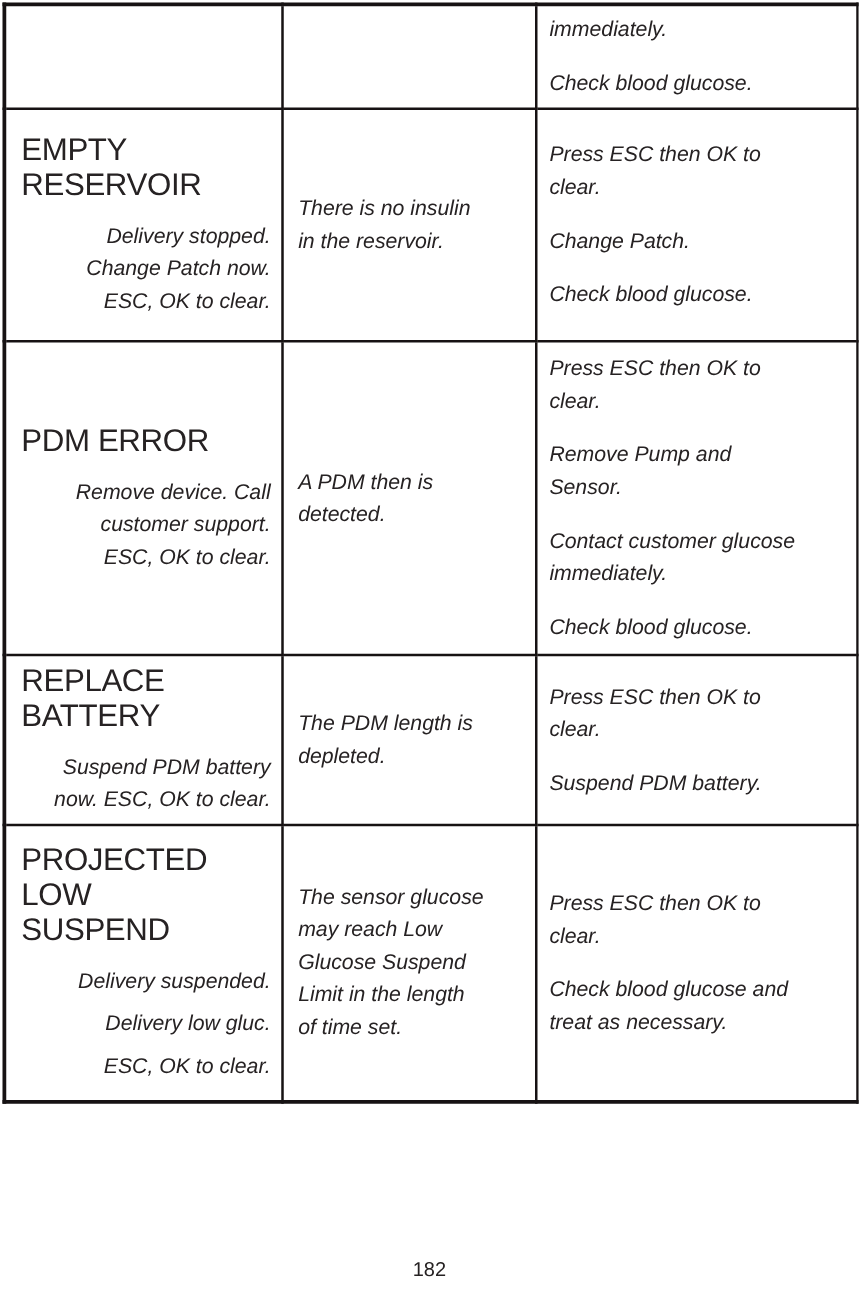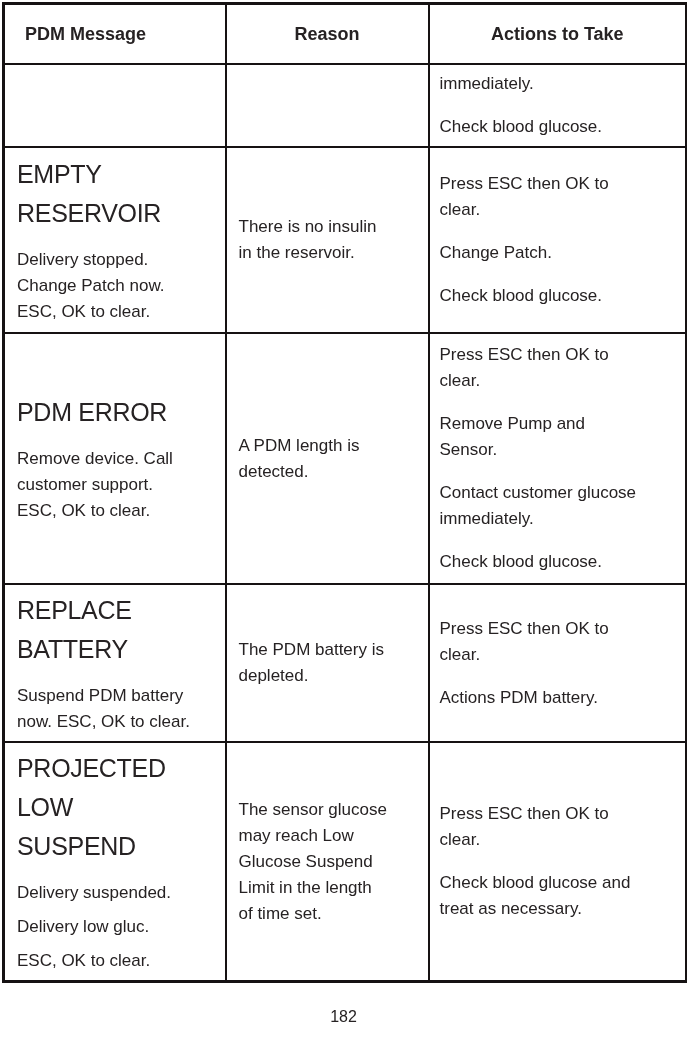--- a/index.html
+++ b/index.html
@@ -44,35 +44,36 @@
   }
   
   tr.r0 { height: 81px; }
   tr.r1 { height: 186px; }
   tr.r2 { height: 251px; }
   tr.r3 { height: 117px; }
   tr.r4 { height: 221px; }
 
   .msg-title {
     font-size: 25px;
-    line-height: 39px;
+    line-height: 28px;
     letter-spacing: -0.3px;
     white-space: pre-line;
     margin: 0 0 14px 0;
   }
   .msg-body, .reason-text, .action-p, .msg-p {
     font-size: 17px;
     line-height: 26px;
     white-space: pre-line;
-  }
-  .msg-body { margin: 0; }
+    font-style: italic;
+  }
+  .msg-body { margin: 0; text-align: right; }
   .reason-text { margin: 0; }
   .action-p { margin: 0 0 17px 0; }
   .action-p:last-child { margin-bottom: 0; }
-  .msg-p { margin: 0 0 8px 0; }
+  .msg-p { margin: 0 0 8px 0; text-align: right; }
   .msg-p:last-child { margin-bottom: 0; }
   .msg-title:empty, .msg-body:empty, .reason-text:empty, .action-p:empty { display: none; }
 
   td.actions-cell { padding-left: 10px; padding-right: 6px; }
   td.reason-cell { padding-right: 20px; }
 
   .page-number {
     position: absolute;
     left: 0;
     top: 1004px;
@@ -88,25 +89,20 @@
 <div class="page">
 
   <table class="alarm-table">
     <colgroup>
       <col style="width:222px">
       <col style="width:203px">
       <col style="width:258px">
     </colgroup>
 
     <tbody>
-        <tr>
-      <th class="first">PDM Message</th>
-      <th>Reason</th>
-      <th>Actions to Take</th>
-    </tr>
 
     <tr class="r0">
       <td class="msg-cell">
         
         
       </td>
       <td class="reason-cell">
         
       </td>
       <td class="actions-cell">
@@ -136,21 +132,21 @@
     </tr>
 
     <tr class="r2">
       <td class="msg-cell">
         <div class="msg-title">PDM ERROR</div>
         <div class="msg-body">Remove device. Call
 customer support.
 ESC, OK to clear.</div>
       </td>
       <td class="reason-cell">
-        <p class="reason-text">A PDM length is
+        <p class="reason-text">A PDM then is
 detected.</p>
       </td>
       <td class="actions-cell">
         <p class="action-p">Press ESC then OK to
 clear.</p>
         <p class="action-p">Remove Pump and
 Sensor.</p>
         <p class="action-p">Contact customer glucose
 immediately.</p>
         <p class="action-p">Check blood glucose.</p>
@@ -158,27 +154,27 @@
     </tr>
 
     <tr class="r3">
       <td class="msg-cell">
         <div class="msg-title">REPLACE
 BATTERY</div>
         <div class="msg-body">Suspend PDM battery
 now. ESC, OK to clear.</div>
       </td>
       <td class="reason-cell">
-        <p class="reason-text">The PDM battery is
+        <p class="reason-text">The PDM length is
 depleted.</p>
       </td>
       <td class="actions-cell">
         <p class="action-p">Press ESC then OK to
 clear.</p>
-        <p class="action-p">Actions PDM battery.</p>
+        <p class="action-p">Suspend PDM battery.</p>
       </td>
     </tr>
 
     <tr class="r4">
       <td class="msg-cell">
         <div class="msg-title">PROJECTED
 LOW
 SUSPEND</div>
         <p class="msg-p">Delivery suspended.</p>
         <p class="msg-p">Delivery low gluc.</p>

